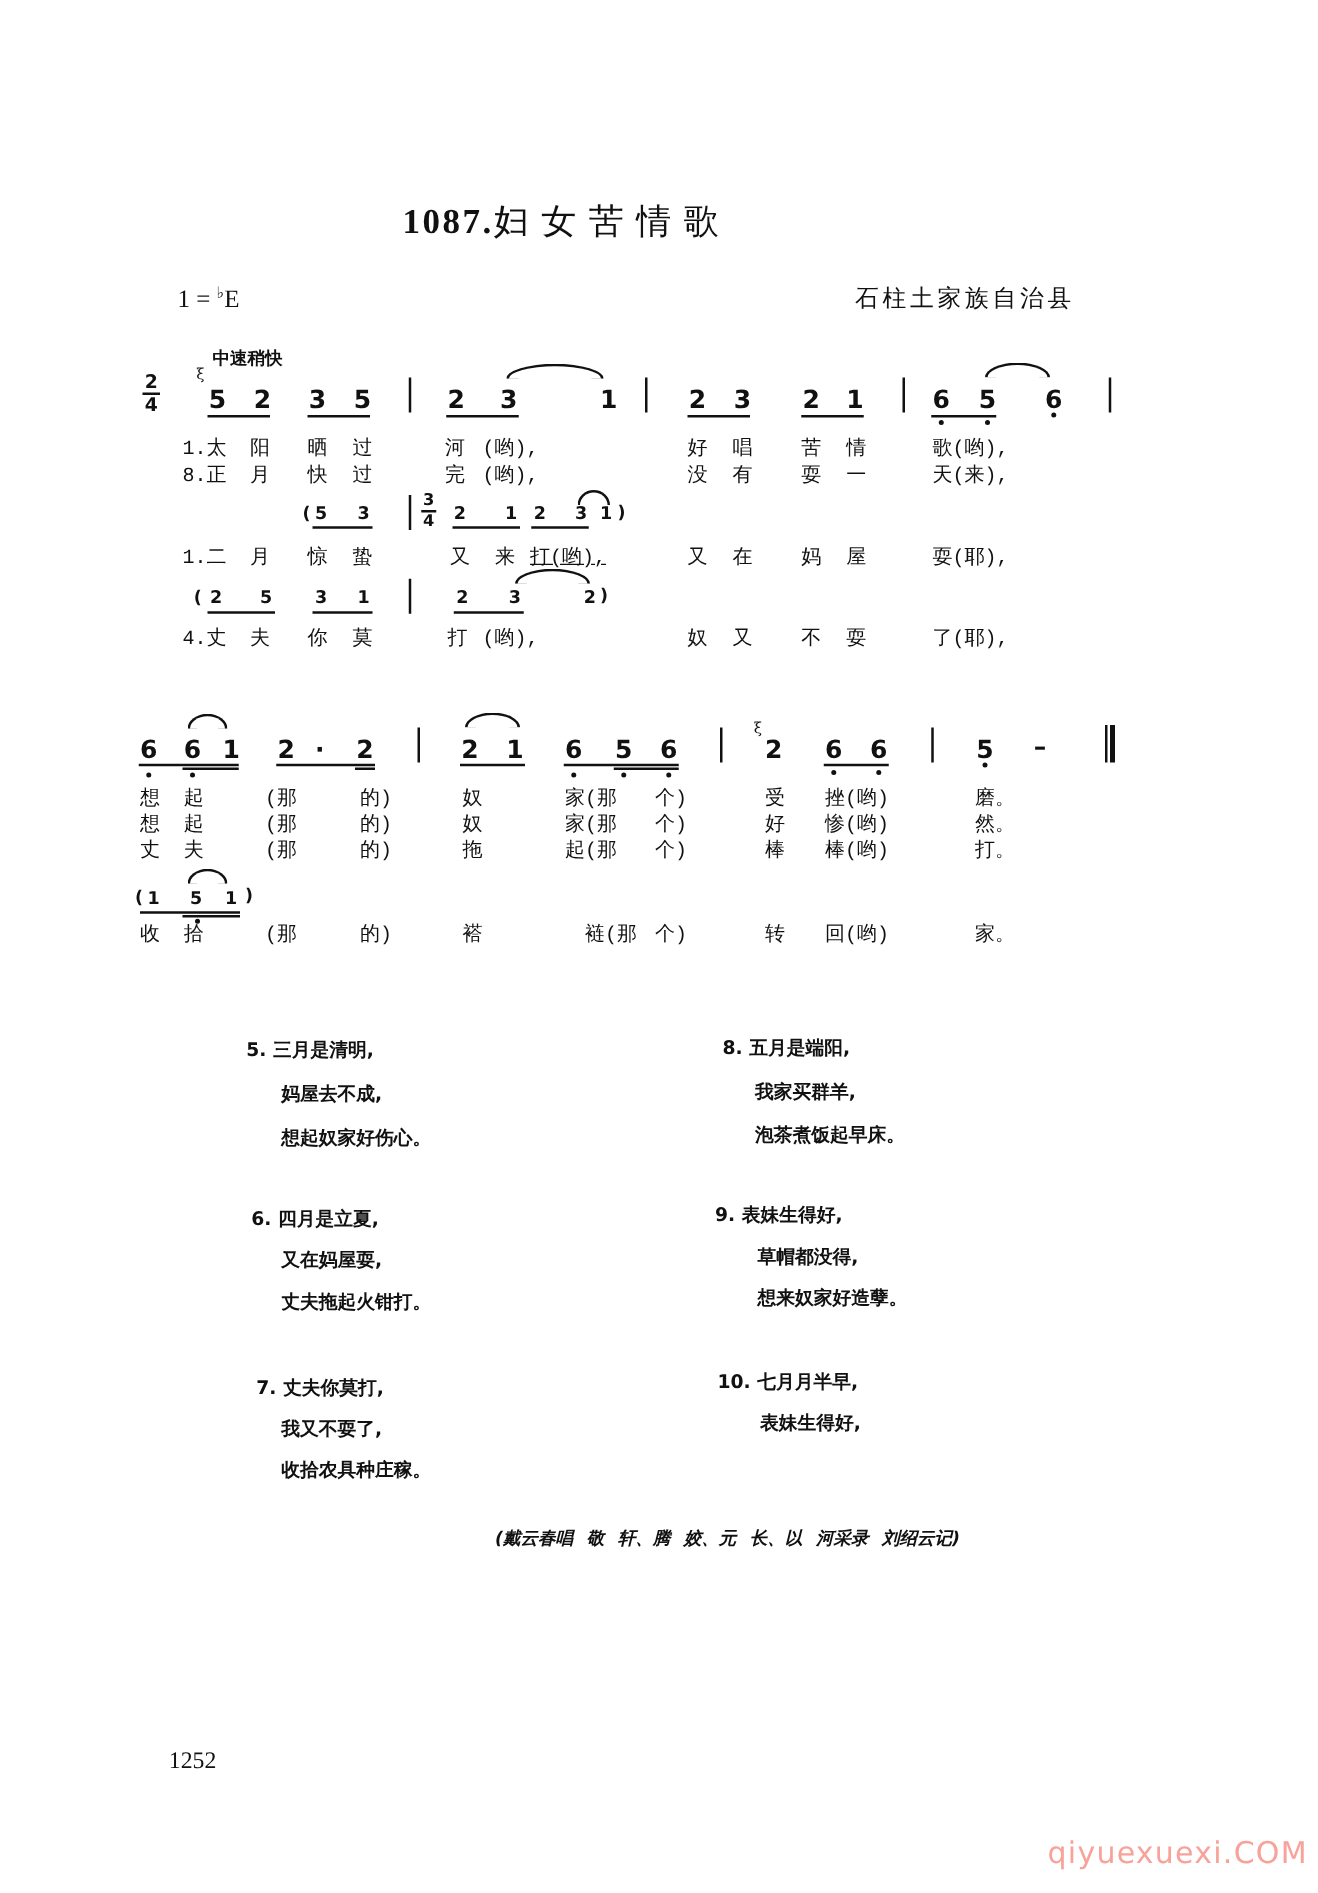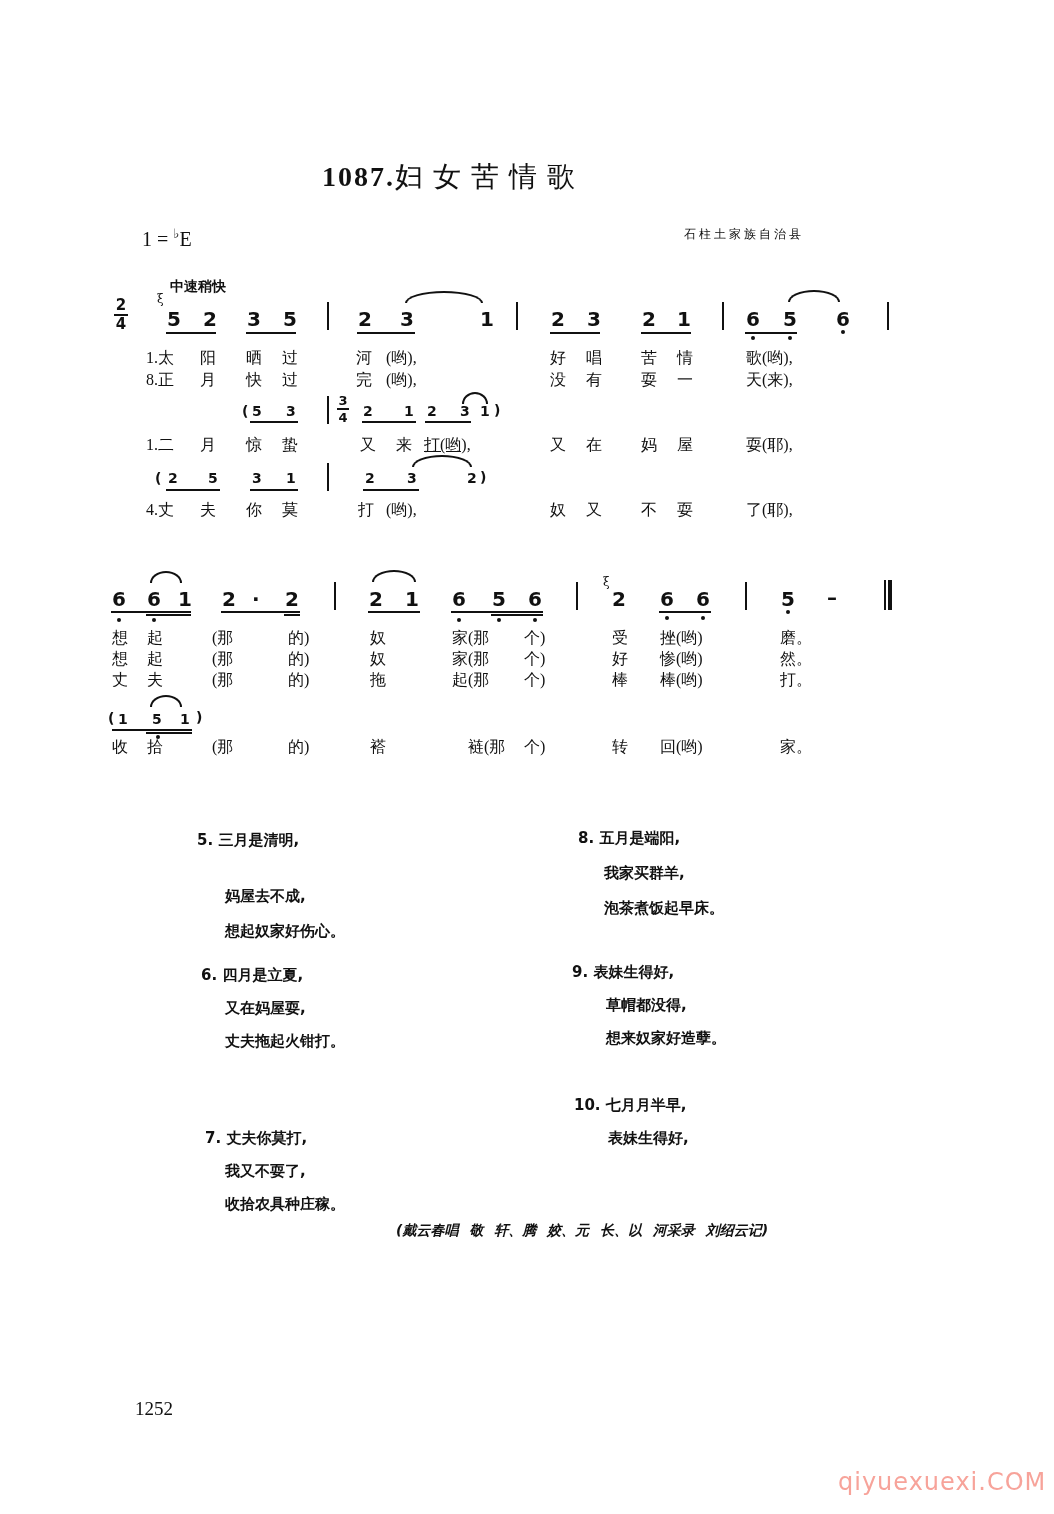--- a/index.html
+++ b/index.html
@@ -6,33 +6,33 @@
   body {
     width: 1054px; height: 1514px; position: relative; overflow: hidden;
     font-family: "DejaVu Serif", "Liberation Serif", serif; color: #111;
   }
   .abs { position: absolute; white-space: nowrap; }
   .title { left: 322px; top: 158px; font-size: 28px; font-weight: bold; letter-spacing: 2px; }
   .title .num { font-family: "Liberation Serif", serif; font-weight: bold; }
   .title .name { letter-spacing: 10px; font-weight: normal; font-family: "DejaVu Sans", sans-serif; }
   .key { left: 142px; top: 226px; font-size: 20px; font-family: "Liberation Serif", serif; }
   .key sup { font-size: 13px; }
-  .region { left: 684px; top: 226px; font-size: 12px; letter-spacing: 3px; font-family: "DejaVu Sans", sans-serif; text-align: right; }
+  .region { left: 684px; top: 226px; font-size: 19px; letter-spacing: 3px; font-family: "DejaVu Sans", sans-serif; text-align: right; }
   .tempo { left: 170px; top: 278px; font-size: 14px; font-weight: bold; font-family: "DejaVu Sans", sans-serif; }
 
   .timesig { font-family: "DejaVu Sans", sans-serif; font-weight: bold; font-size: 15px; text-align: center; line-height: 15px; }
   .timesig .bar { display: block; border-top: 2px solid #111; width: 14px; margin: 1px auto; }
 
   .note { font-family: "DejaVu Sans", sans-serif; font-weight: bold; font-size: 20px; }
   .small-note { font-family: "DejaVu Sans", sans-serif; font-weight: bold; font-size: 14px; }
   .uline { position: absolute; height: 0; border-top: 2px solid #111; }
   .dot { position: absolute; width: 4px; height: 4px; border-radius: 50%; background: #111; }
   .barline { position: absolute; width: 2px; background: #111; }
   .slur { position: absolute; border: 2px solid #111; border-bottom: none; border-radius: 50% 50% 0 0 / 100% 100% 0 0; height: 10px; }
-  .lyric { font-family: Liberation Serif, serif; font-size: 16px; }
+  .lyric { font-family: Liberation Mono, monospace; font-size: 16px; }
 
   .verse { font-family: "DejaVu Sans", sans-serif; font-size: 15px; font-weight: bold; }
   .credit { left: 396px; top: 1222px; font-size: 14px; font-family: "DejaVu Sans", sans-serif; font-weight: bold; font-style: italic; word-spacing: 6px; }
   .pagenum { left: 135px; top: 1398px; font-size: 19px; font-family: "Liberation Serif", serif; }
   .watermark { left: 838px; top: 1468px; font-size: 24px; color: #f7a39a; font-family: "DejaVu Sans", sans-serif; letter-spacing: 1px; }
 </style>
 </head>
 <body>
 
 <div class="abs title">
@@ -276,29 +276,29 @@
   <span style="position:absolute; left:258px;">褡</span>
   <span style="position:absolute; left:356px;">裢(那</span>
   <span style="position:absolute; left:412px;">个)</span>
   <span style="position:absolute; left:500px;">转</span>
   <span style="position:absolute; left:548px;">回(哟)</span>
   <span style="position:absolute; left:668px;">家。</span>
 </div>
 
 <div class="abs verse" style="left:197px; top:823px; line-height:35px;">
   <div><span>5.</span> <span>三月是清明,</span></div>
-  <div style="padding-left:28px;margin-top:21px;">妈屋去不成,</div>
+  <div style="padding-left:28px;">妈屋去不成,</div>
   <div style="padding-left:28px;">想起奴家好伤心。</div>
 </div>
 <div class="abs verse" style="left:201px; top:959px; line-height:33px;">
   <div><span>6.</span> <span>四月是立夏,</span></div>
   <div style="padding-left:24px;">又在妈屋耍,</div>
   <div style="padding-left:24px;">丈夫拖起火钳打。</div>
 </div>
-<div class="abs verse" style="left:205px; top:1094px; line-height:33px;margin-top:28px;">
+<div class="abs verse" style="left:205px; top:1094px; line-height:33px;">
   <div><span>7.</span> <span>丈夫你莫打,</span></div>
   <div style="padding-left:20px;">我又不耍了,</div>
   <div style="padding-left:20px;">收拾农具种庄稼。</div>
 </div>
 <div class="abs verse" style="left:578px; top:821px; line-height:35px;">
   <div><span>8.</span> <span>五月是端阳,</span></div>
   <div style="padding-left:26px;">我家买群羊,</div>
   <div style="padding-left:26px;">泡茶煮饭起早床。</div>
 </div>
 <div class="abs verse" style="left:572px; top:956px; line-height:33px;">

